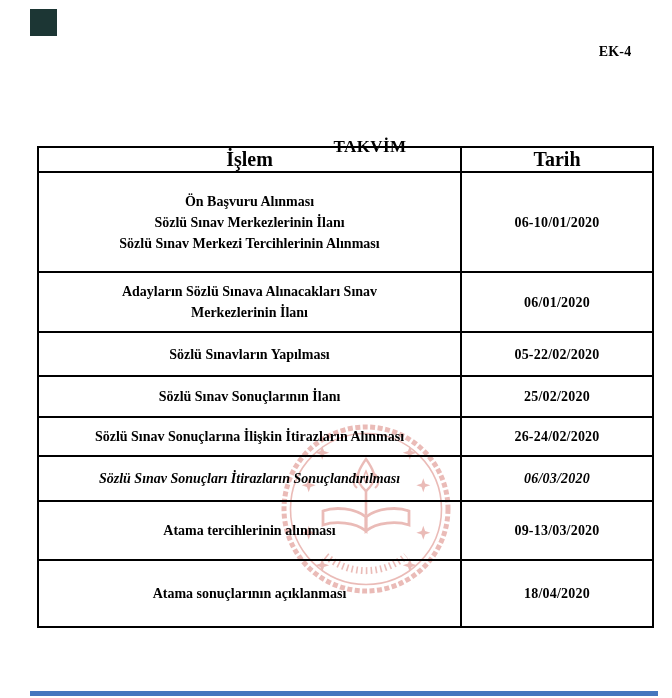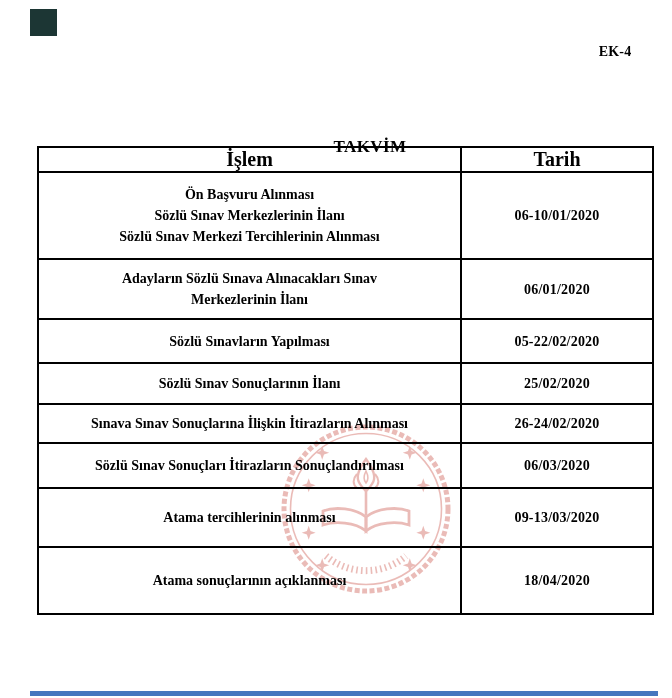--- a/index.html
+++ b/index.html
@@ -27,26 +27,26 @@
     font-weight:bold;
   }
   table.takvim th,table.takvim td{
     border:2px solid #000;background:transparent;
     text-align:center;vertical-align:middle;padding:0;
   }
   table.takvim th{font-size:20px;}
   table.takvim td{font-size:14px;line-height:21px;}
   td.tarih-cell{letter-spacing:.2px;}
   tr.hdr{height:22px;}
-  tr.r0{height:87px;padding-left:46px;}
+  tr.r0{height:100px;padding-left:46px;}
   tr.r1{height:60px;}
   tr.r2{height:44px;}
   tr.r3{height:41px;}
   tr.r4{height:39px;}
-  tr.r5{height:45px;}
+  tr.r5{height:45px;font-style:italic;}
   tr.r6{height:59px;}
   tr.r7{height:67px;}
 </style>
 </head>
 <body>
 
 <div class="page">
 
   <div class="corner-square" style="background: rgb(28, 54, 52);"></div>
 
@@ -121,21 +121,21 @@
           <td class="tarih-cell">05-22/02/2020</td>
         </tr>
         <tr class="r3">
           <td class="islem-cell">
             <div>Sözlü Sınav Sonuçlarının İlanı</div>
           </td>
           <td class="tarih-cell">25/02/2020</td>
         </tr>
         <tr class="r4">
           <td class="islem-cell">
-            <div>Sınava Sınav Sonuçlarına İlişkin İtirazların Alınması</div>
+            <div>Sözlü Sınav Sonuçlarına İlişkin İtirazların Alınması</div>
           </td>
           <td class="tarih-cell">26-24/02/2020</td>
         </tr>
         <tr class="r5">
           <td class="islem-cell">
             <div>Sözlü Sınav Sonuçları İtirazların Sonuçlandırılması</div>
           </td>
           <td class="tarih-cell">06/03/2020</td>
         </tr>
         <tr class="r6">

